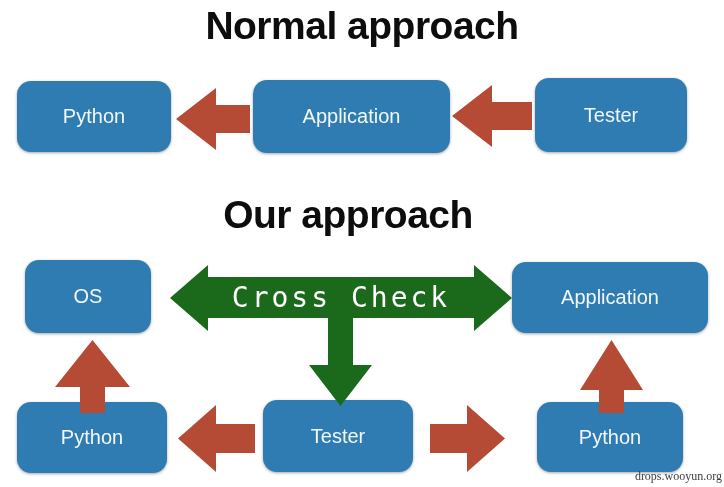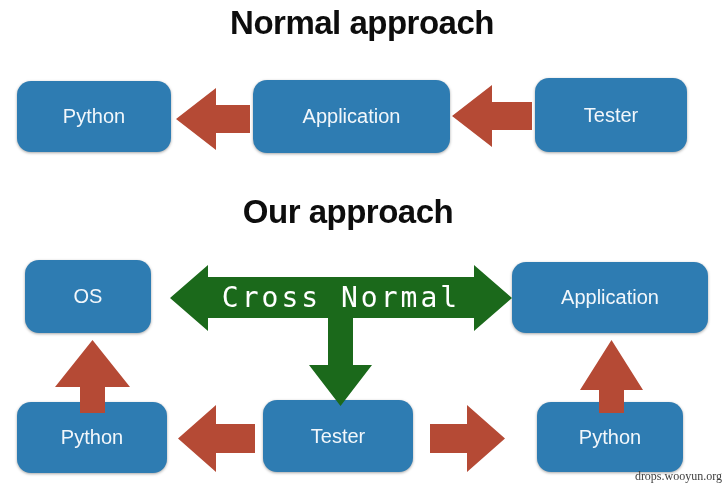--- a/index.html
+++ b/index.html
@@ -2,21 +2,21 @@
 <html style="--node-fill: #2e7cb2; --arrow-red: #b54a35; --arrow-green: #1b691b; --title: #0d0d0d;"><head>
 <meta charset="utf-8">
 <style>
   html,body { margin:0; padding:0; background:#ffffff; }
   .slide {
     position:relative; width:724px; height:487px; background:#ffffff;
     overflow:hidden; font-family:"Liberation Sans", sans-serif;
   }
   .title {
     position:absolute; left:0; width:100%; text-align:center;
-    font-weight:bold; font-size:33px; letter-spacing:-0.5px;
+    font-weight:bold; font-size:39px; letter-spacing:-0.5px;
     color:var(--title, #0d0d0d);
   }
   .title-normal { top:4px; }
   .title-our   { top:193px; transform:translateX(-14px); }
   .node {
     position:absolute; background:var(--node-fill, #2e7cb2);
     border-radius:14px; color:#f2f7fb;
     display:flex; align-items:center; justify-content:center;
     font-size:20px; font-weight:300;
     box-shadow:0 1px 3px rgba(0,0,0,0.35);
@@ -57,21 +57,21 @@
     <polygon class="red-fill" points="0,31 40,0 40,17 80,17 80,45 40,45 40,62"></polygon>
   </svg>
 
   <div class="node" style="left:25px; top:260px; width:126px; height:73px;">OS</div>
   <div class="node" style="left:512px; top:262px; width:196px; height:71px;">Application</div>
 
   <svg class="arrow" style="left:170px; top:265px;" width="342" height="142" viewBox="0 0 342 142">
     <polygon class="green-fill" points="0,33 38,0 38,12 304,12 304,0 342,33 304,66 304,53 38,53 38,66"></polygon>
     <polygon class="green-fill" points="158,45 183,45 183,100 202,100 170.5,141 139,100 158,100"></polygon>
   </svg>
-  <div class="crosscheck-label">Cross Normal</div>
+  <div class="crosscheck-label">Cross Check</div>
 
   <div class="node" style="left:17px; top:402px; width:150px; height:71px;">Python</div>
   <div class="node" style="left:263px; top:400px; width:150px; height:72px;">Tester</div>
   <div class="node" style="left:537px; top:402px; width:146px; height:70px;">Python</div>
 
   <svg class="arrow" style="left:178px; top:405px;" width="77" height="67" viewBox="0 0 77 67">
     <polygon class="red-fill" points="0,33.5 38,0 38,19 77,19 77,48 38,48 38,67"></polygon>
   </svg>
   <svg class="arrow" style="left:430px; top:405px;" width="75" height="67" viewBox="0 0 75 67">
     <polygon class="red-fill" points="75,33.5 37,0 37,19 0,19 0,48 37,48 37,67"></polygon>

